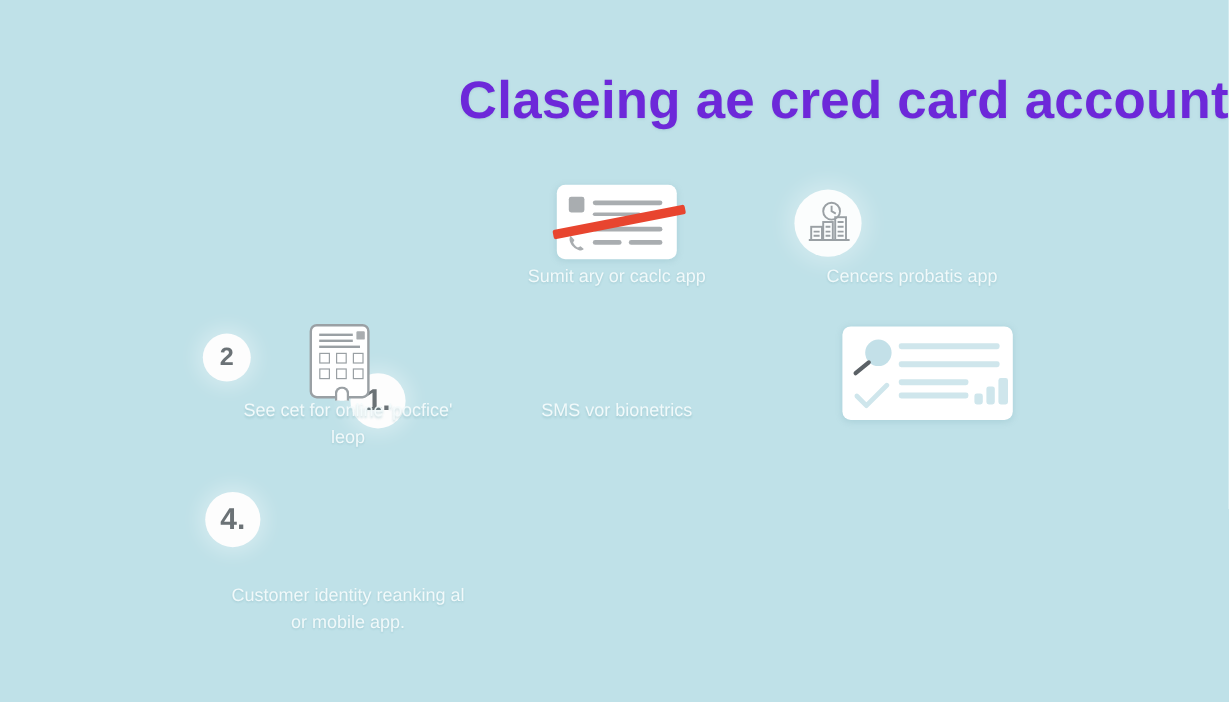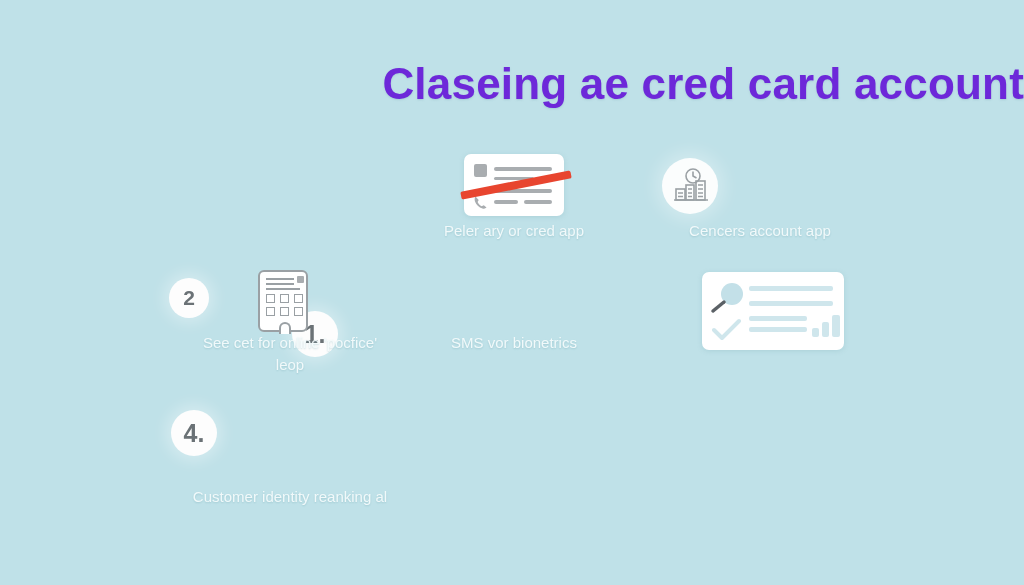--- a/index.html
+++ b/index.html
@@ -156,42 +156,42 @@
         <div class="bar gbar" style="left:30px; top:23px; width:40px; height:3px;"></div>
         <div class="bar gbar" style="left:30px; top:35px; width:58px; height:4px;"></div>
 
         <svg style="position:absolute; left:9px; top:41px;" width="15" height="16" viewBox="0 0 15 16">
           <path d="M2.5 1.5 C2.5 1.5 1 3.5 2 6.5 C3 9.5 6 12.5 9.5 13.5 C12 14.2 13.5 12.5 13.5 12.5 L10.8 10.2 L8.6 11.2 C7 10.4 5.3 8.7 4.6 7 L5.7 4.9 Z" fill="#a9adb0"></path>
         </svg>
         <div class="bar gbar" style="left:30px; top:46px; width:24px; height:4px;"></div>
         <div class="bar gbar" style="left:60px; top:46px; width:28px; height:4px;"></div>
         <div class="redstripe" style="left:-4px; top:27px; width:112px; height:8px; transform:rotate(-11deg);"></div>
       </div>
-      <div class="caption blurry" style="top:70px;">Peler ary or cred app</div>
+      <div class="caption blurry" style="top:70px;">Sumit ary or caclc app</div>
     </div>
   </div>
 
   <div class="cell" style="left:645px; top:150px; width:230px; height:100px;">
     <div class="cell-inner">
       <div class="circle-icon" style="left:17px; top:8px; width:56px; height:56px;">
         <svg width="56" height="56" viewBox="0 0 56 56">
           <g stroke="#9aa0a4" stroke-width="1.6" fill="none">
             <circle cx="31" cy="18" r="7"></circle>
             <path d="M31 13.5 L31 18 L34.5 20"></path>
             <rect x="34" y="23" width="9" height="19"></rect>
             <rect x="24" y="27" width="8" height="15"></rect>
             <rect x="14" y="31" width="9" height="11"></rect>
             <path d="M12 42 L46 42"></path>
             <path d="M16 35 L21 35 M16 38.5 L21 38.5"></path>
             <path d="M26 31 L30 31 M26 35 L30 35 M26 38.5 L30 38.5"></path>
             <path d="M36 27 L41 27 M36 31 L41 31 M36 35 L41 35 M36 38.5 L41 38.5"></path>
           </g>
         </svg>
       </div>
-      <div class="caption blurry" style="top:70px;">Cencers account app</div>
+      <div class="caption blurry" style="top:70px;">Cencers probatis app</div>
     </div>
   </div>
 
   <div class="cell" style="left:120px; top:270px; width:340px; height:120px;">
     <div class="cell-inner">
       <div class="badge badge-2" style="left:49px; top:8px;">
         <span>2</span>
       </div>
 
       <div class="bldg" style="left:138px; top:0px; width:50px; height:62px;">
@@ -238,17 +238,18 @@
       </div>
     </div>
   </div>
 
   <div class="cell" style="left:120px; top:402px; width:340px; height:140px;">
     <div class="cell-inner">
       <div class="badge badge-4" style="left:51px; top:8px;">
         <span>4.</span>
       </div>
       <div class="caption blurry" style="top:84px;">Customer identity reanking al</div>
+      <div class="caption blurry" style="top:106px;">or mobile app.</div>
     </div>
   </div>
 
 
 </div>
 
 </body></html>

